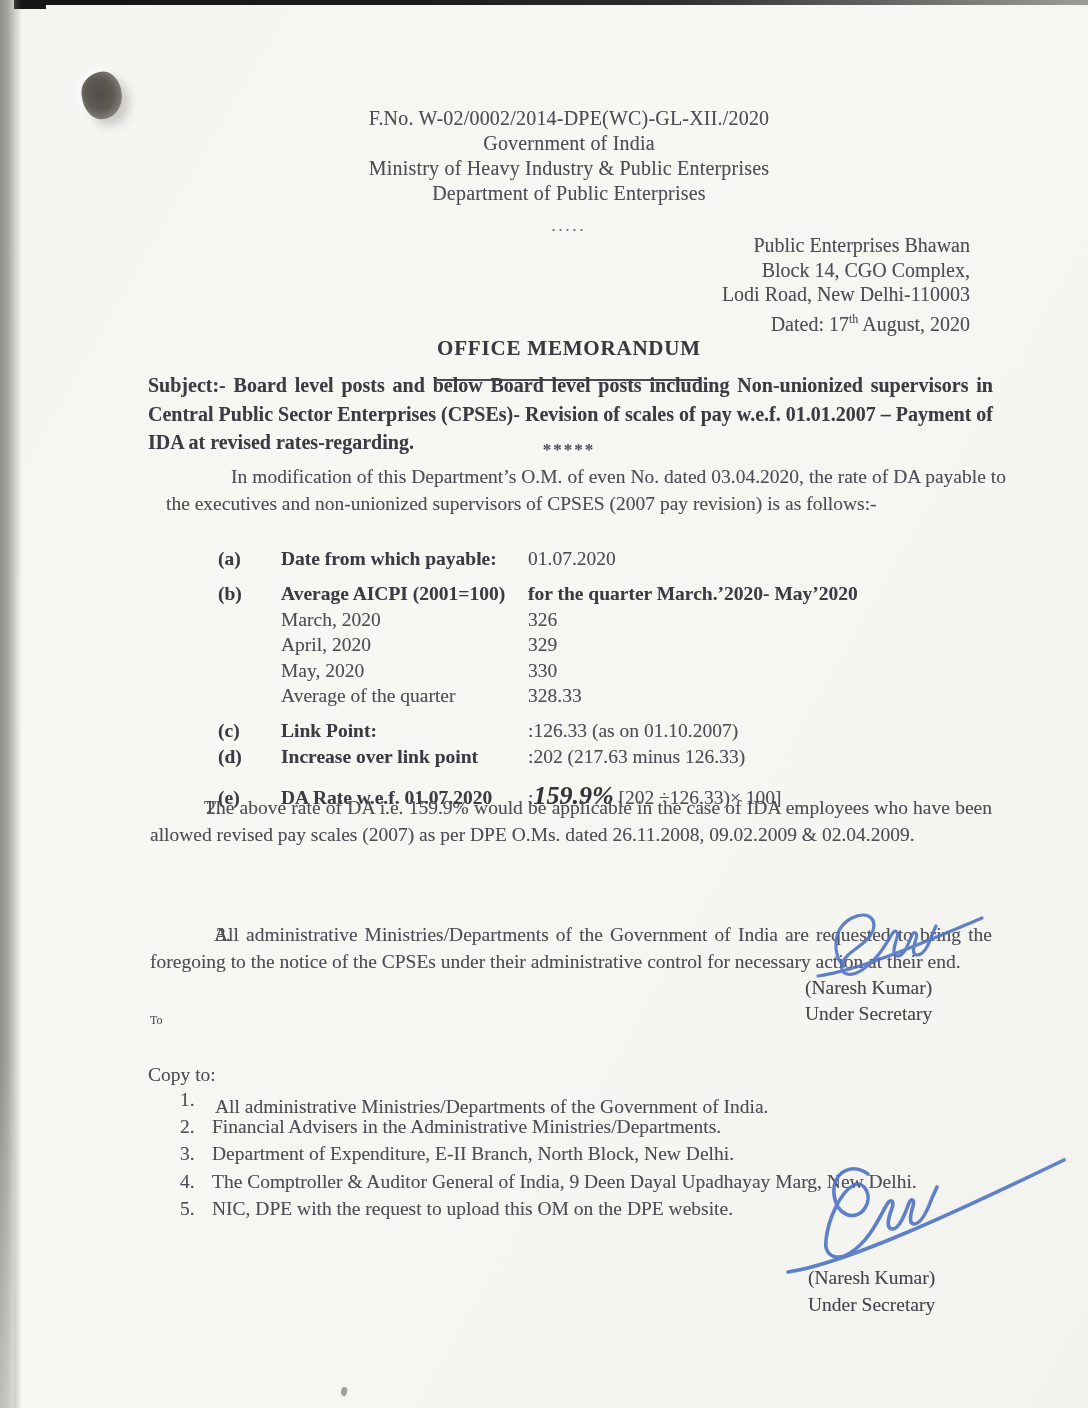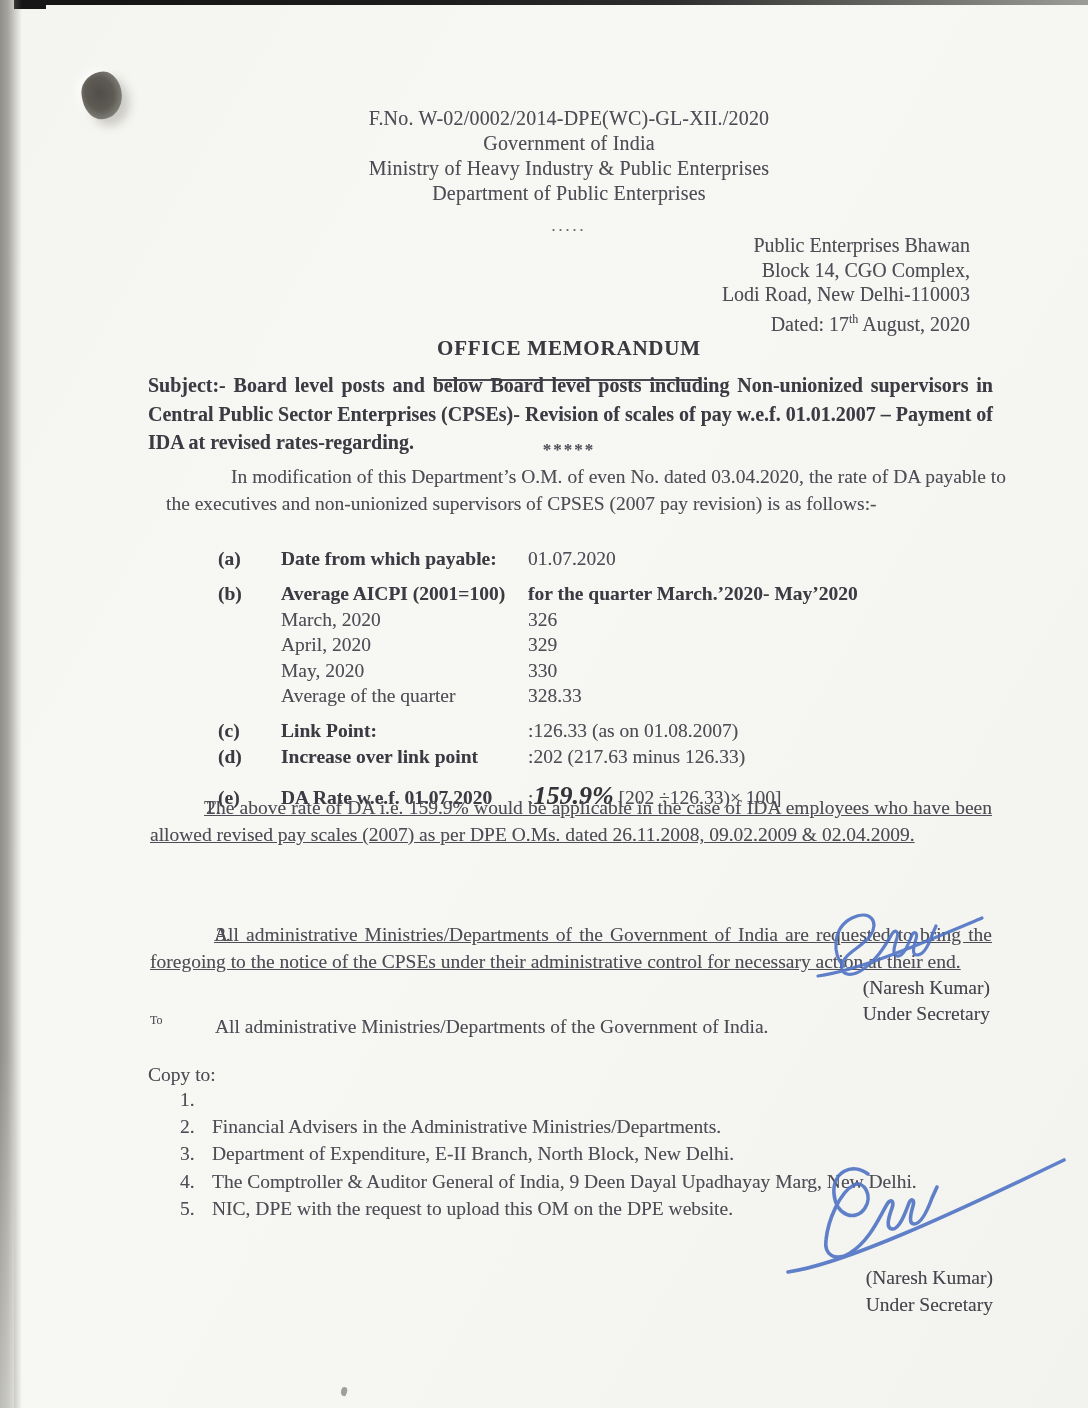--- a/index.html
+++ b/index.html
@@ -4,21 +4,20 @@
 <style>
   html,body{margin:0;padding:0;background:#e9e9e6;}
   .page{
     position:relative;
     width:1088px;height:1408px;
     background:linear-gradient(120deg,#f4f4f1 0%,#f7f7f4 35%,#f5f5f2 70%,#f2f2ef 100%);
     font-family:"Liberation Serif","DejaVu Serif",serif;
     color:#4e4d55;
     overflow:hidden;
     text-shadow:0 0 .5px rgba(80,80,90,.35);
-    text-decoration:underline;
   }
   
   .top-strip{position:absolute;left:0;top:0;width:100%;height:5px;
     background:linear-gradient(to right,#141414 0%,#1d1d1d 40%,#2e2e2e 62%,#6f6f6c 85%,#9c9c98 100%);}
   .top-strip-left{position:absolute;left:0;top:0;width:46px;height:9px;background:#161616;}
   .left-band{position:absolute;left:0;top:0;width:14px;height:100%;
     background:linear-gradient(to right,#8f8e88 0%,#a5a49e 55%,#c9c8c2 100%);}
   .left-band-fade{position:absolute;left:0;top:1050px;width:14px;height:358px;
     background:linear-gradient(to bottom,rgba(246,246,243,0),rgba(246,246,243,.45));}
   .paper-edge{position:absolute;left:14px;top:0;width:8px;height:100%;
@@ -51,24 +50,24 @@
   .irow{display:flex;align-items:baseline;}
   .ikey{width:63px;flex:none;font-weight:bold;color:#3c3b43;}
   .ilabel{width:247px;flex:none;}
   .ivalue{flex:1;}
   .gap8{margin-top:9px;}
   .gap10{margin-top:13px;}
   .sub{line-height:25.4px;}
   .e-em{font-weight:bold;font-style:italic;font-size:26px;color:#343339;margin-top:18px;}
   .para2{left:150px;top:794px;width:842px;text-indent:54px;}
   .para3{left:150px;top:867px;width:842px;text-indent:64px;}
-  .sig-name{font-size:19.5px;line-height:26px;text-align:right;color:#45444c;}
+  .sig-name{font-size:19.5px;line-height:26px;text-align:left;color:#45444c;}
   .sig-svg{overflow:visible;}
   .to-label{left:150px;top:1013px;font-size:12px;}
-  .to-line{left:215px;top:1016px;font-size:19.5px;}
+  .to-line{left:215px;top:1096px;font-size:19.5px;}
   .copy-label{left:148px;top:1064px;font-size:19.5px;}
   .copy-list{left:180px;top:1086px;width:810px;font-size:19.5px;}
   .copy-item{display:flex;line-height:27.2px;}
   .copy-num{width:32px;flex:none;}
   .speck{position:absolute;left:341px;top:1387px;width:6px;height:9px;background:#8a8984;
     border-radius:50% 50% 40% 60%;transform:rotate(15deg);opacity:.8;}
 </style>
 </head>
 <body>
 
@@ -133,21 +132,21 @@
       <span class="ivalue">330</span>
     </div>
     <div class="irow sub">
       <span class="ikey"></span>
       <span class="ilabel">Average of the quarter</span>
       <span class="ivalue">328.33</span>
     </div>
     <div class="irow gap8">
       <span class="ikey">(c)</span>
       <span class="ilabel bold">Link Point:</span>
-      <span class="ivalue">:126.33 (as on 01.08.2007)</span>
+      <span class="ivalue">:126.33 (as on 01.10.2007)</span>
     </div>
     <div class="irow">
       <span class="ikey">(d)</span>
       <span class="ilabel bold">Increase over link point</span>
       <span class="ivalue">:202 (217.63  minus 126.33)</span>
     </div>
     <div class="irow gap10">
       <span class="ikey">(e)</span>
       <span class="ilabel bold">DA Rate w.e.f. 01.07.2020</span>
       <span class="ivalue"><span>:</span><span class="e-em">159.9%</span><span> [202 ÷126.33)× 100]</span></span>

